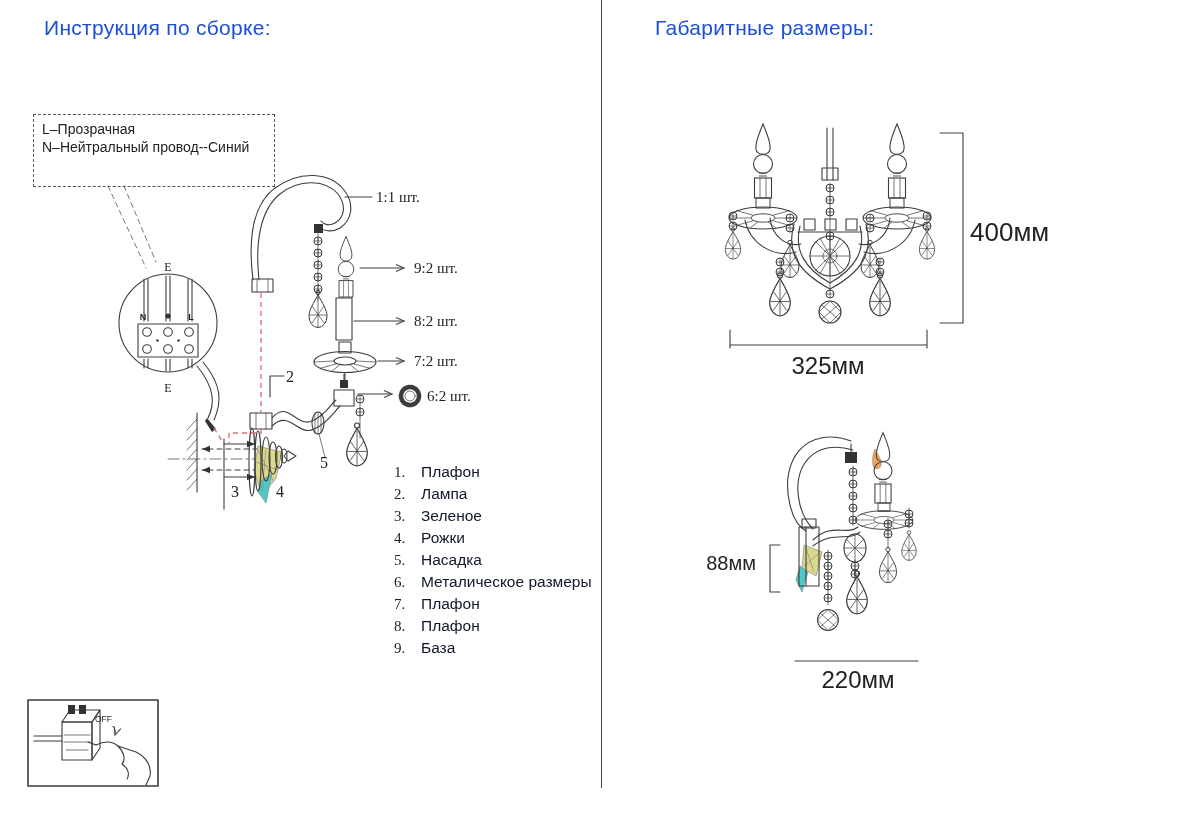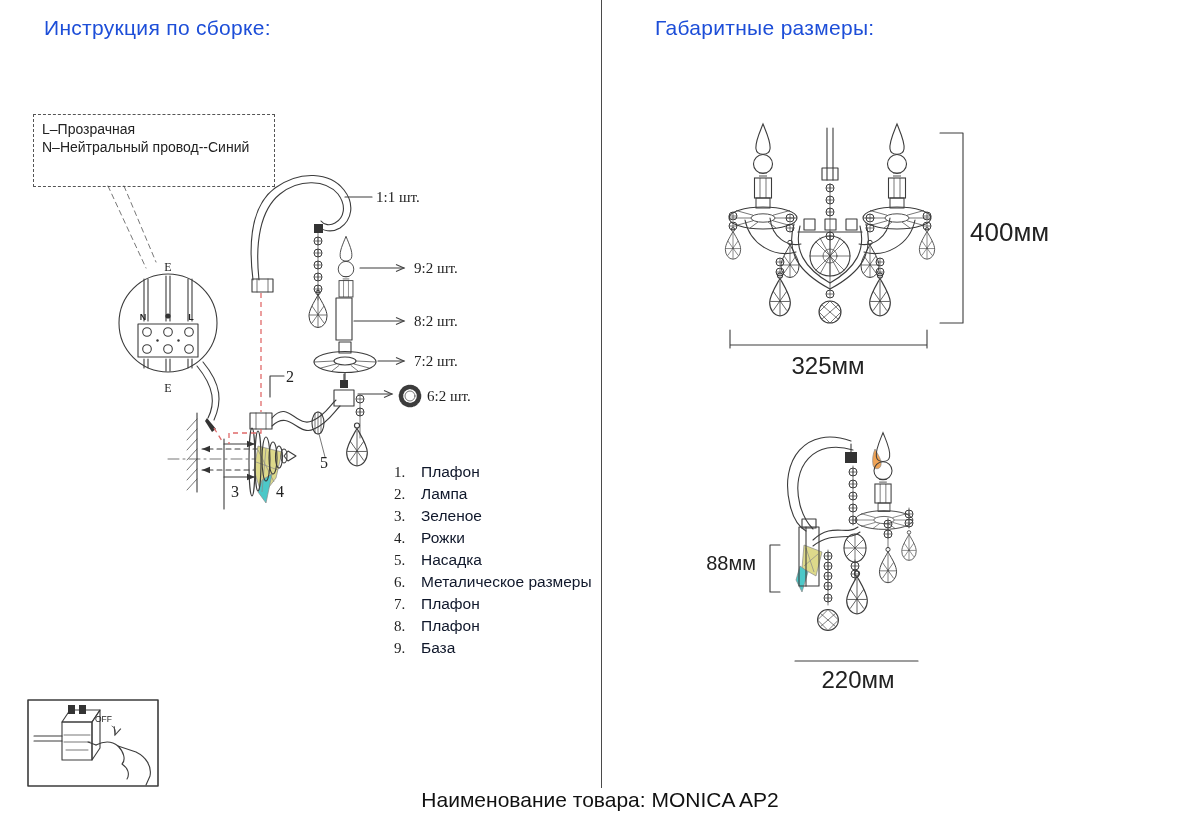--- a/index.html
+++ b/index.html
@@ -38,21 +38,20 @@
 </style>
 </head>
 <body>
 
 <div class="page">
 
   <div class="divider"></div>
 
   <div class="title title-left">Инструкция по сборке:</div>
   <div class="title title-right">Габаритные размеры:</div>
-  <div class="bottom-title">Наименование товара: MONICA AP2</div>
 
   <div class="legend-box">
     <div>L–Прозрачная</div>
     <div>N–Нейтральный провод--Синий</div>
   </div>
 
   <div class="parts-list">
     <div class="parts-row">
         <span class="parts-num">1.</span>
         <span class="parts-label">Плафон</span>

